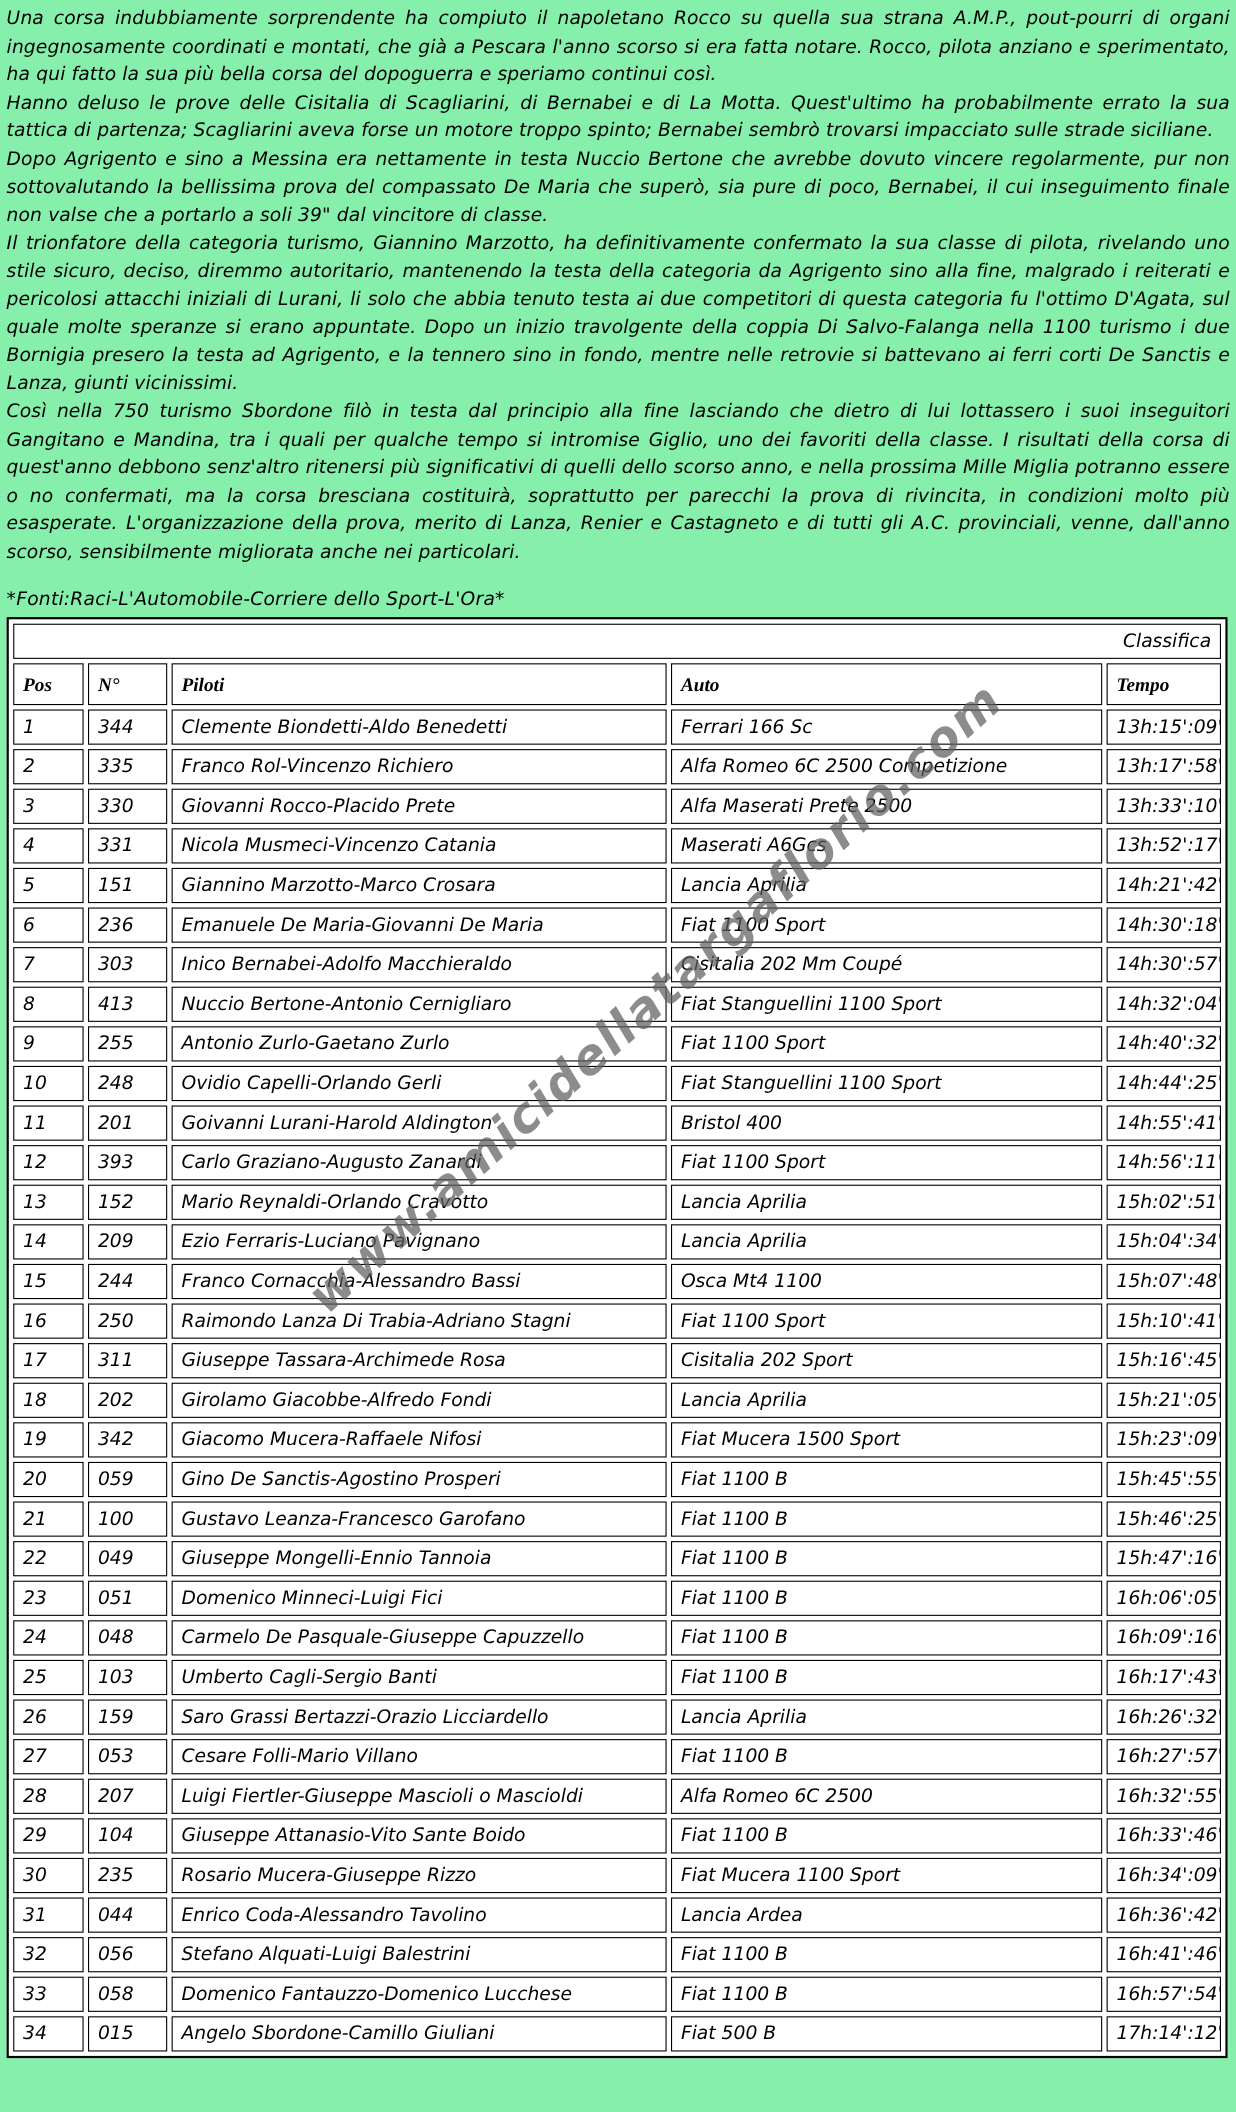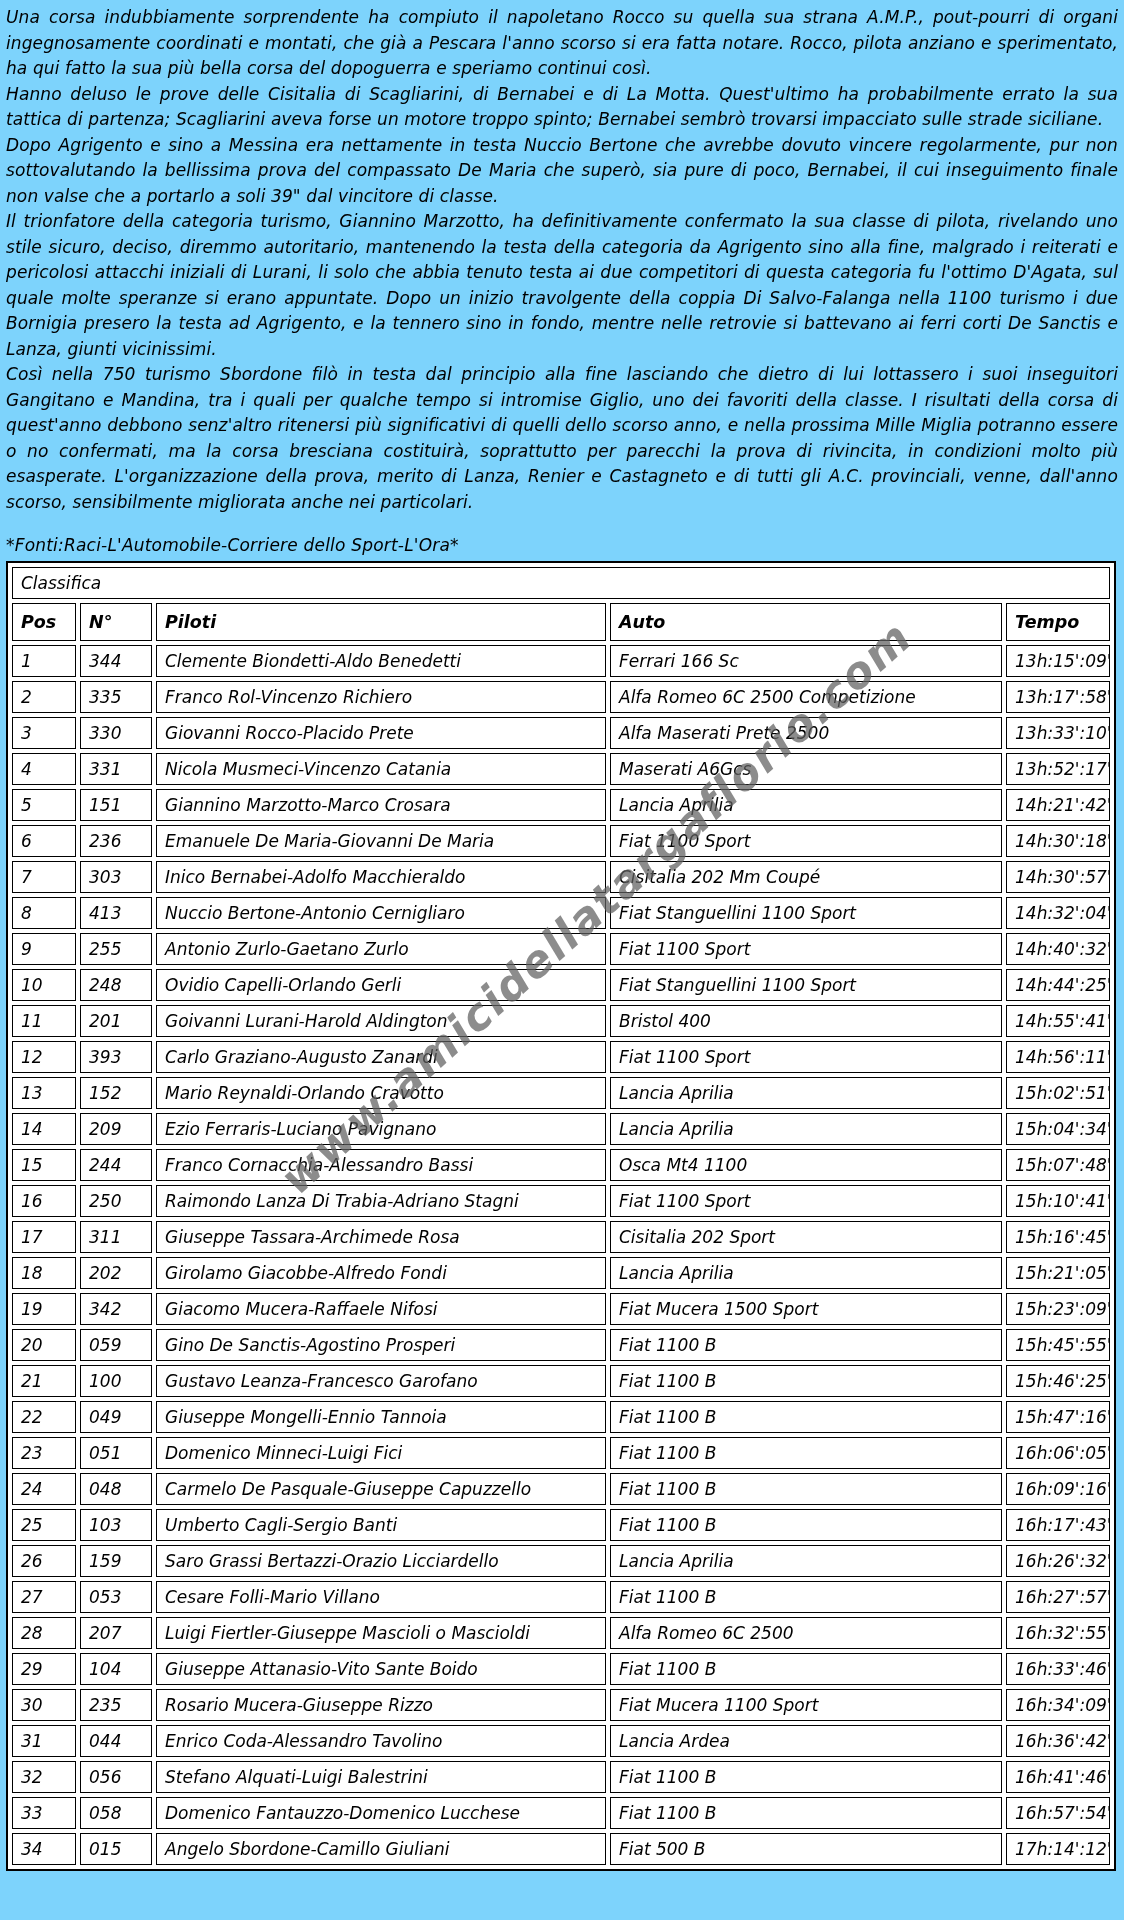--- a/index.html
+++ b/index.html
@@ -5,21 +5,21 @@
   html, body {
     margin: 0;
     padding: 0;
     background: #ffffff;
   }
   .page {
     position: relative;
     width: 1124px;
     height: 1920px;
     box-sizing: border-box;
-    background: #7dd3fc;
+    background: #86efac;
     color: #000000;
     font-family: "DejaVu Sans", sans-serif;
     font-style: italic;
     padding: 5px 6px 0 6px;
     overflow: hidden;
   }
   .article p {
     margin: 0;
     font-size: 17px;
     line-height: 25.5px;
@@ -47,30 +47,31 @@
     font-weight: normal;
     font-size: 17px;
     padding: 1px 8px;
     height: 28px;
     vertical-align: middle;
     overflow: hidden;
     white-space: nowrap;
     background: transparent;
   }
   td.caption-cell {
-    text-align: left;
+    text-align: right;
     font-weight: bold;
     font-size: 18px;
     height: 24px;
   }
   table.classifica th {
     font-weight: bold;
     font-size: 17.5px;
     text-align: left;
     height: 34px;
+    font-family: Liberation Serif, serif;
   }
   th.col-num, td.col-num { }
   th.col-tempo { text-align: center; }
   td.col-tempo { text-align: right; padding-right: 10px; }
   td.col-pos { padding-left: 6px; }
   .watermark {
     position: absolute;
     left: 185px;
     top: 883px;
     width: 800px;

